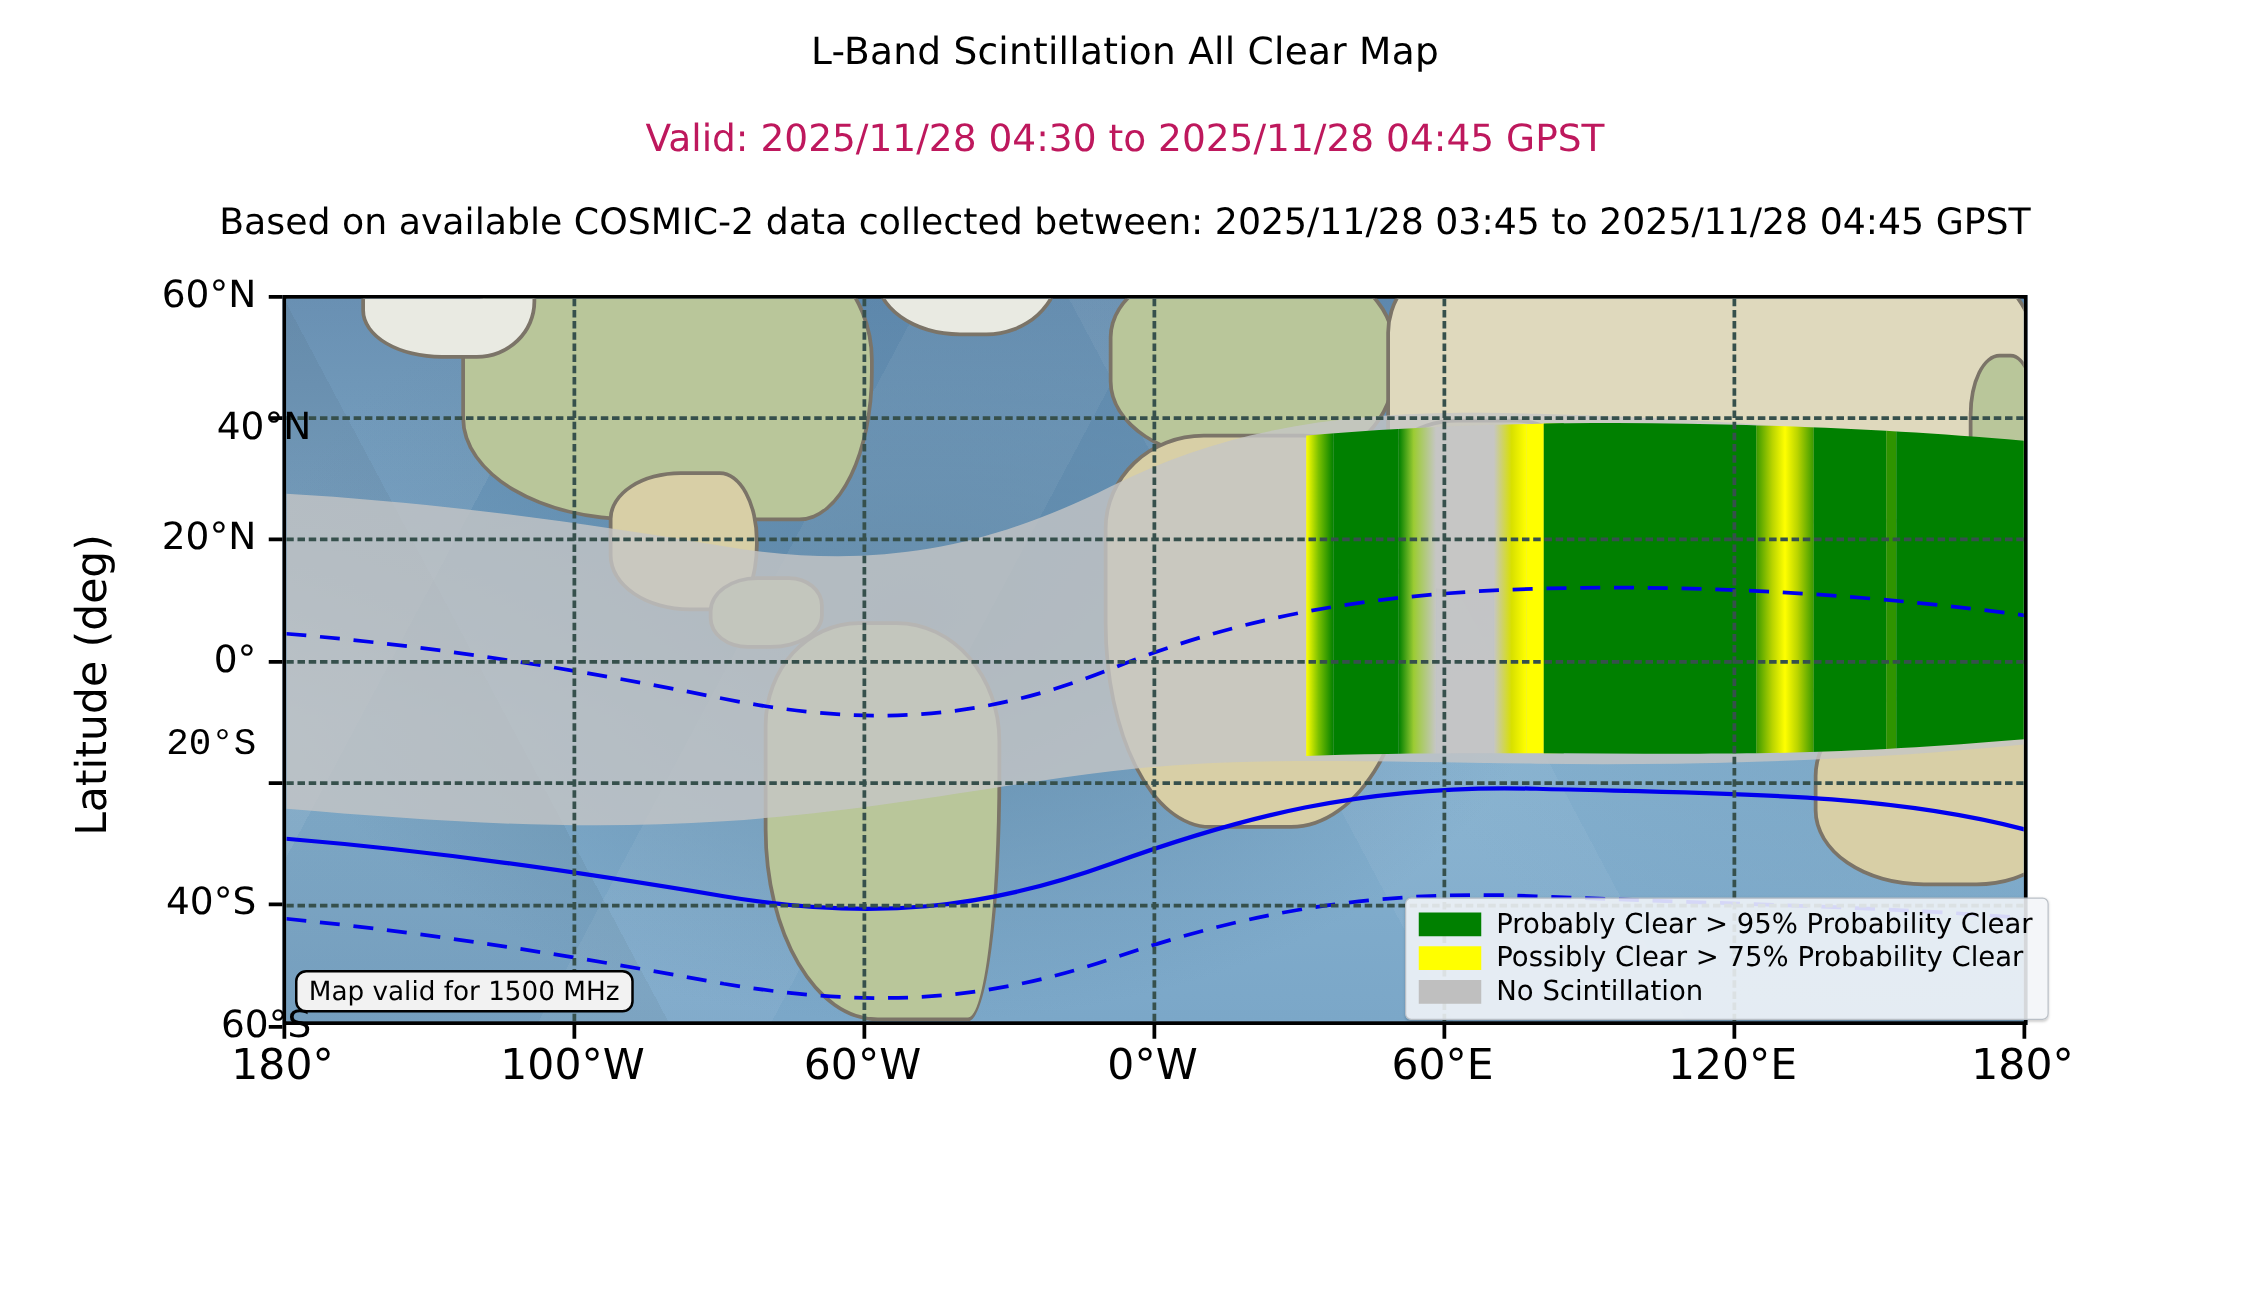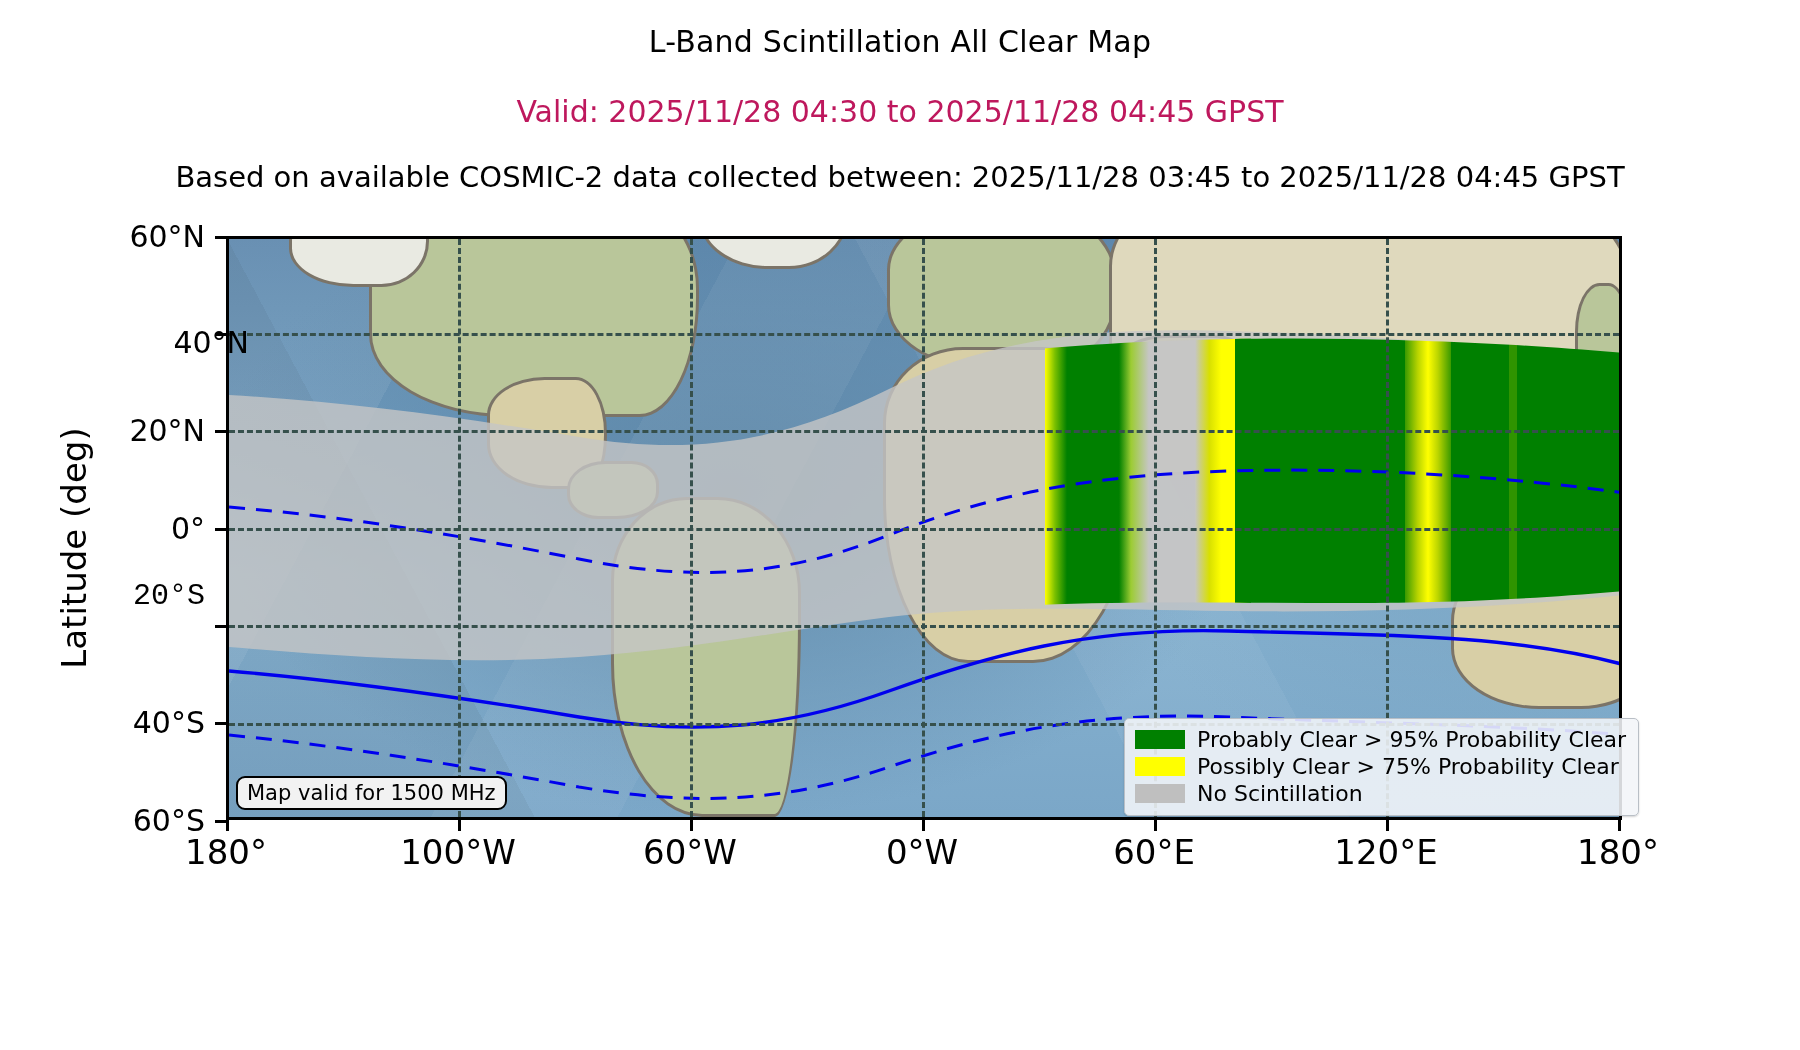--- a/index.html
+++ b/index.html
@@ -264,21 +264,21 @@
   <div class="xlabel" style="left:1154px;">60°E</div>
   <div class="xlabel" style="left:1386px;">120°E</div>
   <div class="xlabel" style="left:1618px;">180°</div>
 
   <div class="ylabel-t" style="top:236px;">60°N</div>
   <div class="ylabel-t" style="top:342px;margin-left:44px;">40°N</div>
   <div class="ylabel-t" style="top:430px;">20°N</div>
   <div class="ylabel-t" style="top:528px;">0°</div>
   <div class="ylabel-t" style="top:596px;font-family:Liberation Mono, monospace;">20°S</div>
   <div class="ylabel-t" style="top:722px;">40°S</div>
-  <div class="ylabel-t" style="top:820px;">60°S</div>
+  <div class="ylabel-t" style="top:820px;padding-left:44px;">60°S</div>
 
   <div class="axis-y-title">Latitude (deg)</div>
 
   <div class="legend">
     <div class="legend-row">
       <span class="swatch sw-green"></span>
       <span class="legend-text">Probably Clear &gt; 95% Probability Clear</span>
     </div>
     <div class="legend-row">
       <span class="swatch sw-yellow"></span>

